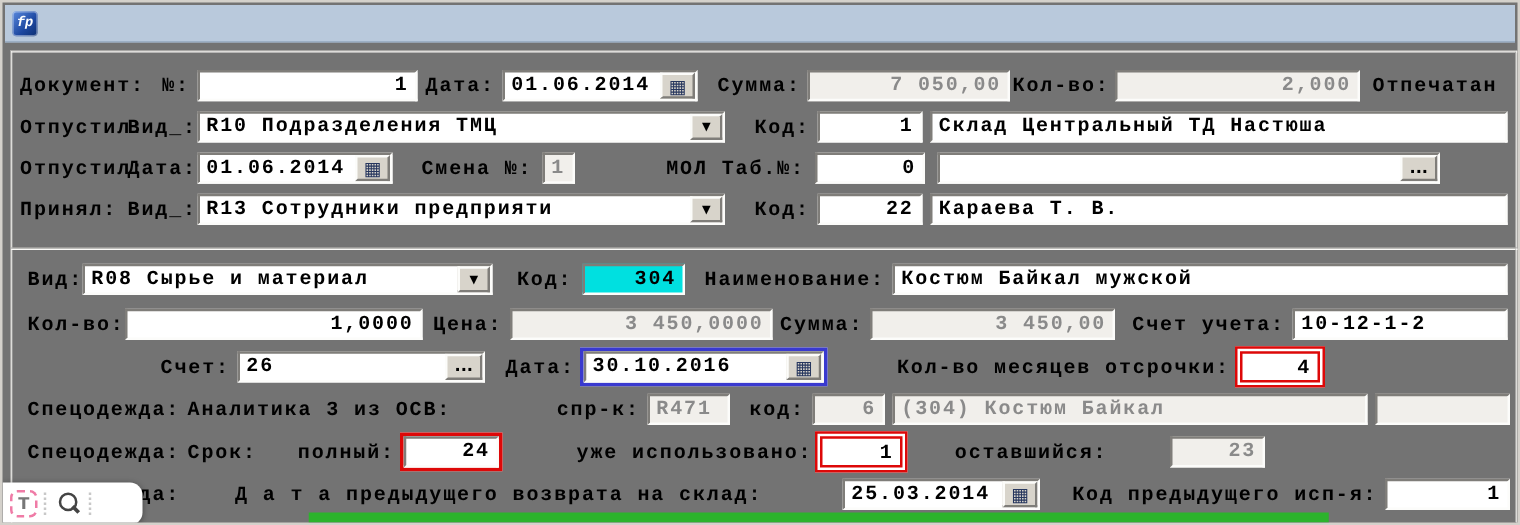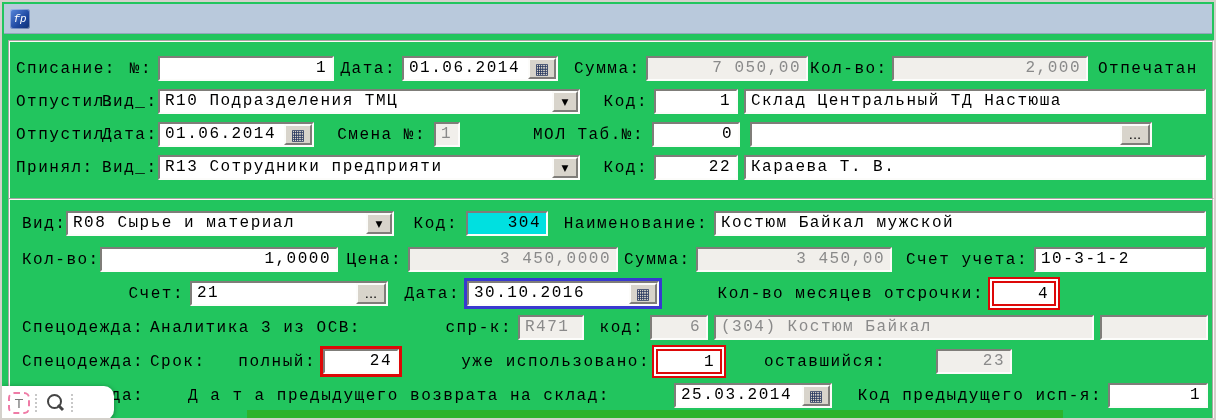--- a/index.html
+++ b/index.html
@@ -1,17 +1,17 @@
 <!DOCTYPE html>
 <html><head>
 <meta charset="utf-8">
 <style>
   html,body{margin:0;padding:0;background:#cfcfcf}
-  #screen{position:relative;width:1216px;height:420px;background:#22c55e;overflow:hidden;
-    font-family:"Liberation Mono","DejaVu Sans Mono",monospace;font-weight:normal;
+  #screen{position:relative;width:1216px;height:420px;background:#737373;overflow:hidden;
+    font-family:"Liberation Mono","DejaVu Sans Mono",monospace;font-weight:bold;
     border:2px solid #d4d1cb;box-sizing:border-box}
   .titlebar{position:absolute;left:2px;top:2px;width:1208px;height:30px;background:#b9c9dc;
     display:flex;align-items:center;gap:8px;padding-left:6px;box-sizing:border-box;border-bottom:1px solid #93a6bc}
   .title{font-size:18px;letter-spacing:1px;color:#7b1054;white-space:nowrap}
   .app-icon{width:20px;height:20px;border-radius:3px;flex:0 0 auto;
     background:linear-gradient(135deg,#5b8ade 0%,#1d47a0 60%,#0d2f70 100%);
     color:#fff;font-size:11px;font-style:italic;display:flex;align-items:center;justify-content:center;
     box-shadow:inset 0 0 0 1px rgba(255,255,255,.4)}
   .panel{position:absolute;border:2px groove #fbfaf7}
   .lbl{position:absolute;height:26px;line-height:26px;font-size:16px;letter-spacing:1.5px;color:#000;white-space:nowrap}
@@ -52,21 +52,21 @@
 <div id="screen">
 
   <div class="titlebar">
     <div class="app-icon">fp</div>
   </div>
 
   <div class="panel" style="left:6px;top:38px;width:1202px;height:156px"></div>
 
   <div class="panel" style="left:6px;top:196px;width:1202px;height:232px"></div>
 
-  <span class="lbl" style="left:14px;top:54px">Списание:</span>
+  <span class="lbl" style="left:14px;top:54px">Документ:</span>
   <span class="lbl r" style="left:110px;top:54px;width:40px">№:</span>
   <div class="box" style="left:156px;top:54px;width:176px">
     <span class="txt num">1</span>
   </div>
   <span class="lbl r" style="left:336px;top:54px;width:58px">Дата:</span>
   <div class="box" style="left:400px;top:54px;width:156px">
     <span class="txt">01.06.2014</span>
     <span class="btn cal">▦</span>
   </div>
   <span class="lbl r" style="left:572px;top:54px;width:64px">Сумма:</span>
@@ -147,26 +147,26 @@
   <span class="lbl r" style="left:342px;top:245px;width:58px">Цена:</span>
   <div class="box ro" style="left:406px;top:245px;width:210px">
     <span class="txt num">3 450,0000</span>
   </div>
   <span class="lbl r" style="left:622px;top:245px;width:66px">Сумма:</span>
   <div class="box ro" style="left:694px;top:245px;width:196px">
     <span class="txt num">3 450,00</span>
   </div>
   <span class="lbl r" style="left:894px;top:245px;width:132px">Счет учета:</span>
   <div class="box" style="left:1032px;top:245px;width:172px">
-    <span class="txt">10-3-1-2</span>
+    <span class="txt">10-12-1-2</span>
   </div>
 
   <span class="lbl r" style="left:118px;top:279px;width:64px">Счет:</span>
   <div class="box" style="left:188px;top:279px;width:198px">
-    <span class="txt">21</span>
+    <span class="txt">26</span>
     <span class="btn dots">...</span>
   </div>
   <span class="lbl r" style="left:402px;top:279px;width:56px">Дата:</span>
   <div class="frame-blue" style="left:462px;top:276px;width:198px;height:31px">
     <div class="box">
       <span class="txt">30.10.2016</span>
       <span class="btn cal">▦</span>
     </div>
   </div>
   <span class="lbl r" style="left:664px;top:279px;width:318px">Кол-во месяцев отсрочки:</span>

